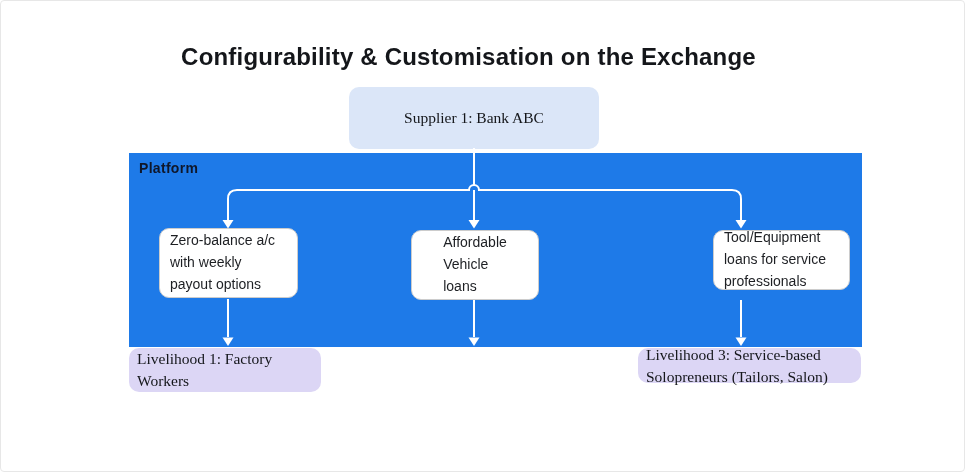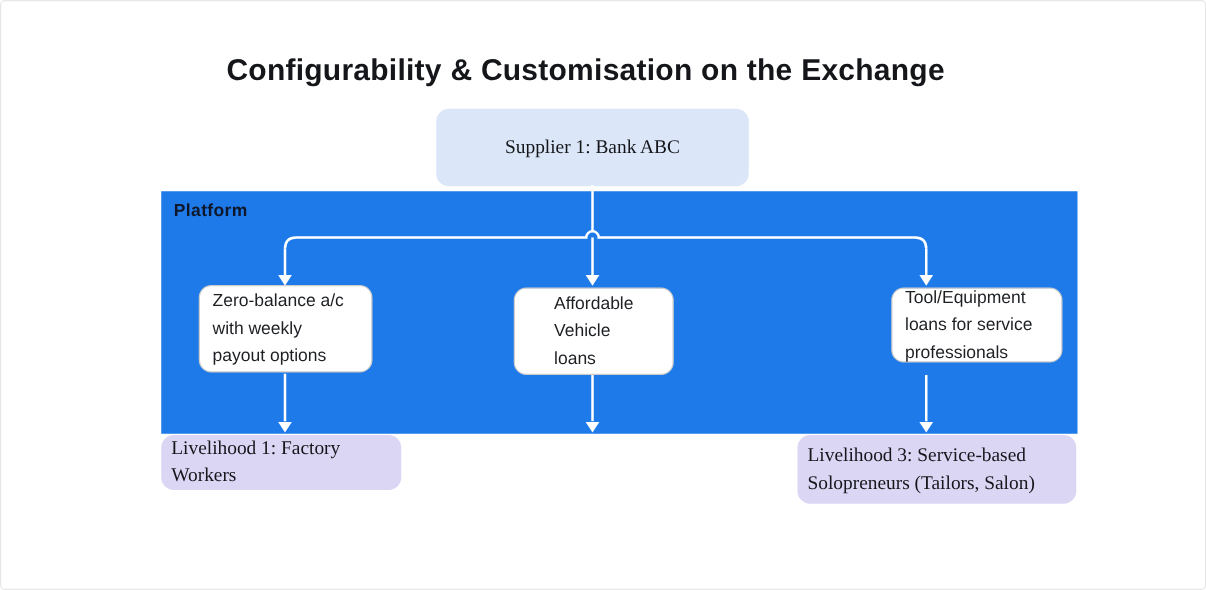--- a/index.html
+++ b/index.html
@@ -55,21 +55,21 @@
   .offering-2 { left: 410px; top: 229px; width: 128px; height: 70px; padding: 4px 32px; }
   .offering-3 { left: 672px; top: 229px; width: 137px; height: 60px; margin-left: 40px; }
   .livelihood {
     background: var(--livelihood-bg, #dcd6f5);
     font-family: "Liberation Serif", serif;
     font-size: 15.5px; line-height: 1.4; color: #14161a;
     padding: 2px 8px;
   }
   .livelihood-1 { left: 128px; top: 347px; width: 192px; height: 44px; }
   .livelihood-2 { left: 392px; top: 347px; width: 206px; height: 44px; }
-  .livelihood-3 { left: 637px; top: 347px; width: 223px; height: 55px; }
+  .livelihood-3 { left: 637px; top: 347px; width: 223px; height: 35px; }
   .connectors {
     position: absolute; left: 0; top: 0;
     width: 965px; height: 472px;
     pointer-events: none;
   }
   .connectors .line {
     fill: none;
     stroke: var(--connector, #ffffff);
     stroke-width: 2;
   }

